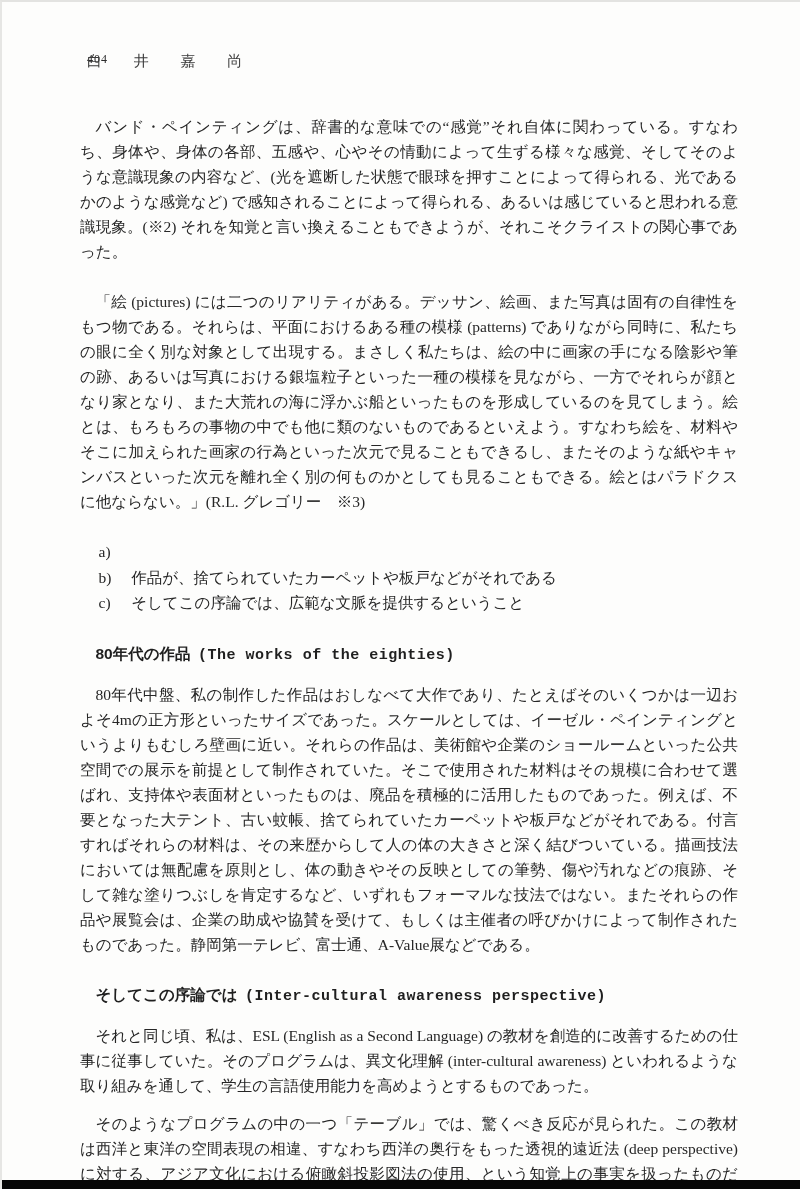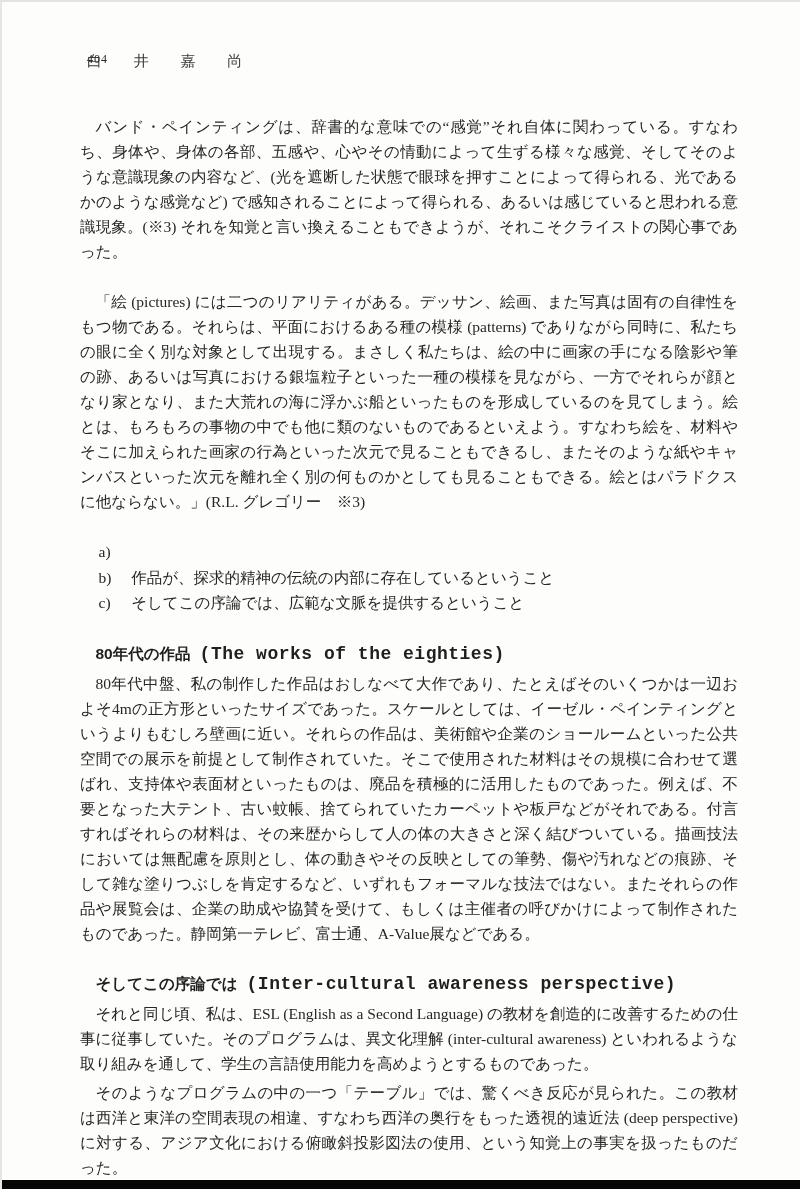--- a/index.html
+++ b/index.html
@@ -47,49 +47,49 @@
   .item-marker{width:2.1em;flex:0 0 auto;}
   .section{margin-top:25px;}
   .section-heading{
     margin:0;font-size:15.5px;line-height:26px;
     font-family:"Liberation Sans","DejaVu Sans",sans-serif;
     font-weight:bold;color:#1f1f1f;
     text-indent:1em;
   }
   .section-heading .heading-en{
     font-family:"Liberation Mono","DejaVu Sans Mono",monospace;
-    font-weight:600;font-size:18px;letter-spacing:.5px;
+    font-weight:600;font-size:15px;letter-spacing:.5px;
     padding-left:.5em;
   }
-  .section .para{margin-top:4px;}
+  .section .para{margin-top:13px;}
 </style>
 </head>
 <body>
 
 <div class="page">
 
   <header class="page-header">
     <span class="page-number">404</span>
     <span class="author">白 井 嘉 尚</span>
   </header>
 
   <main class="body-text">
 
-    <p class="para gap-after">バンド・ペインティングは、辞書的な意味での“感覚”それ自体に関わっている。すなわち、身体や、身体の各部、五感や、心やその情動によって生ずる様々な感覚、そしてそのような意識現象の内容など、(光を遮断した状態で眼球を押すことによって得られる、光であるかのような感覚など) で感知されることによって得られる、あるいは感じていると思われる意識現象。(※3) それを知覚と言い換えることもできようが、それこそクライストの関心事であった。</p>
+    <p class="para gap-after">バンド・ペインティングは、辞書的な意味での“感覚”それ自体に関わっている。すなわち、身体や、身体の各部、五感や、心やその情動によって生ずる様々な感覚、そしてそのような意識現象の内容など、(光を遮断した状態で眼球を押すことによって得られる、光であるかのような感覚など) で感知されることによって得られる、あるいは感じていると思われる意識現象。(※2) それを知覚と言い換えることもできようが、それこそクライストの関心事であった。</p>
 
     <p class="para gap-after">「絵 (pictures) には二つのリアリティがある。デッサン、絵画、また写真は固有の自律性をもつ物である。それらは、平面におけるある種の模様 (patterns) でありながら同時に、私たちの眼に全く別な対象として出現する。まさしく私たちは、絵の中に画家の手になる陰影や筆の跡、あるいは写真における銀塩粒子といった一種の模様を見ながら、一方でそれらが顔となり家となり、また大荒れの海に浮かぶ船といったものを形成しているのを見てしまう。絵とは、もろもろの事物の中でも他に類のないものであるといえよう。すなわち絵を、材料やそこに加えられた画家の行為といった次元で見ることもできるし、またそのような紙やキャンバスといった次元を離れ全く別の何ものかとしても見ることもできる。絵とはパラドクスに他ならない。」(R.L. グレゴリー　※3)</p>
 
 
     <ul class="item-list">
       <li>
         <span class="item-marker">a)</span>
       </li>
       <li>
         <span class="item-marker">b)</span>
-        <span>作品が、探求的精神の伝統の内部に存在しているということ</span>
+        <span>作品が、捨てられていたカーペットや板戸などがそれである</span>
       </li>
       <li>
         <span class="item-marker">c)</span>
         <span>そしてこの序論では、広範な文脈を提供するということ</span>
       </li>
     </ul>
 
     <section class="section">
       <h2 class="section-heading">
         <span>80年代の作品</span><span class="heading-en">(The works of the eighties)</span>

